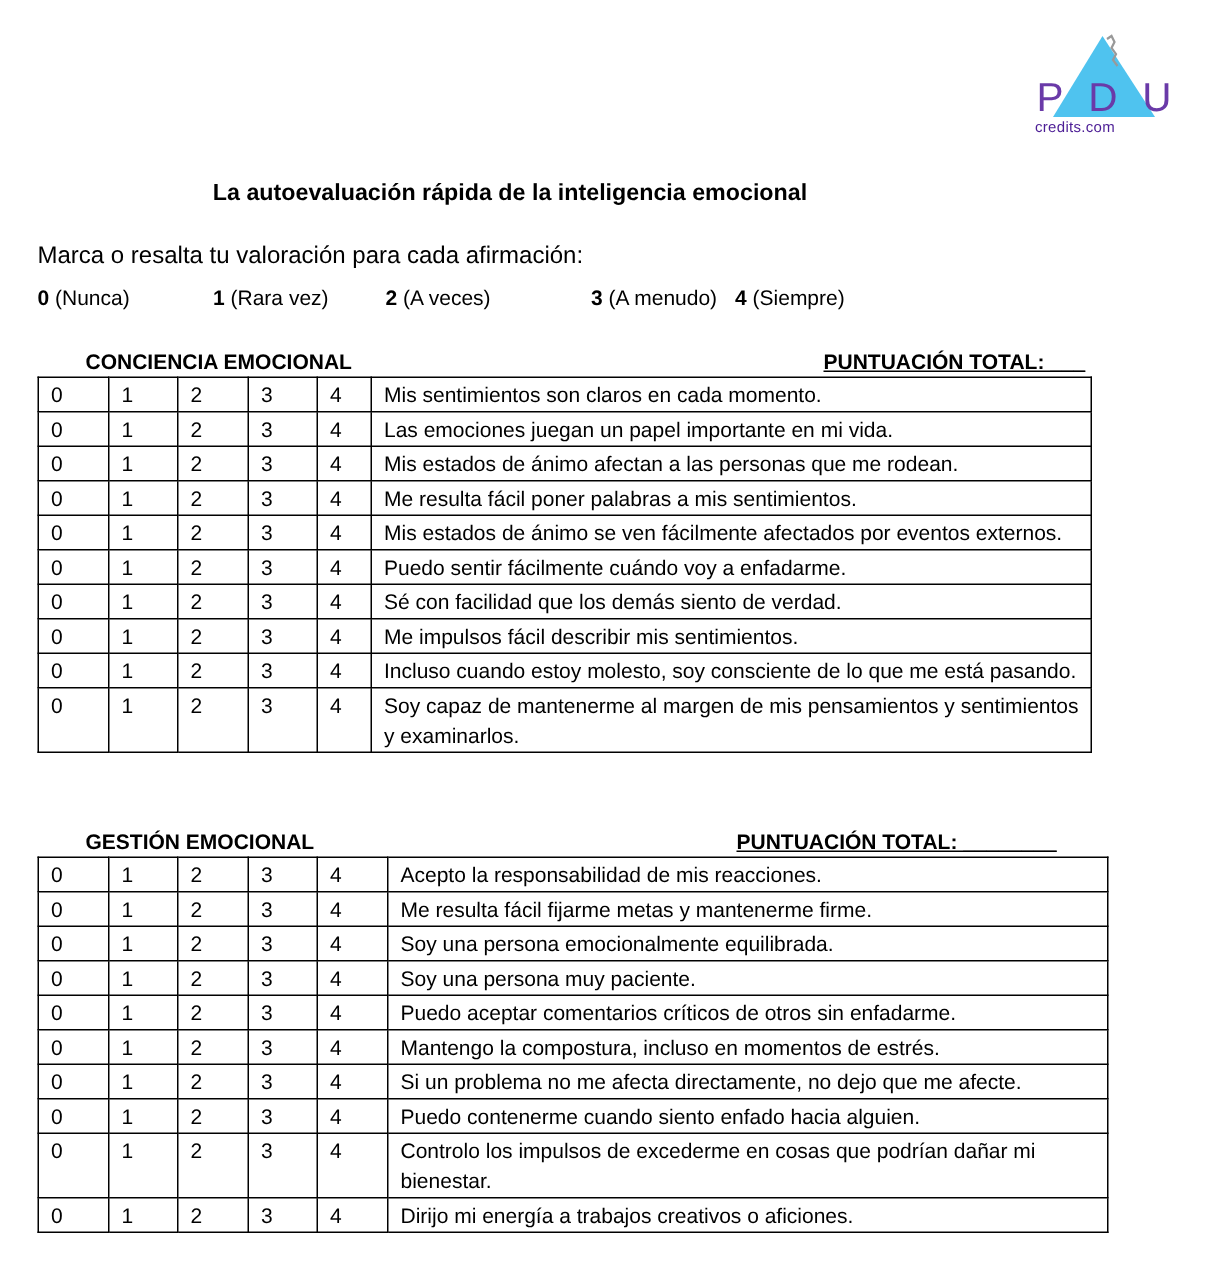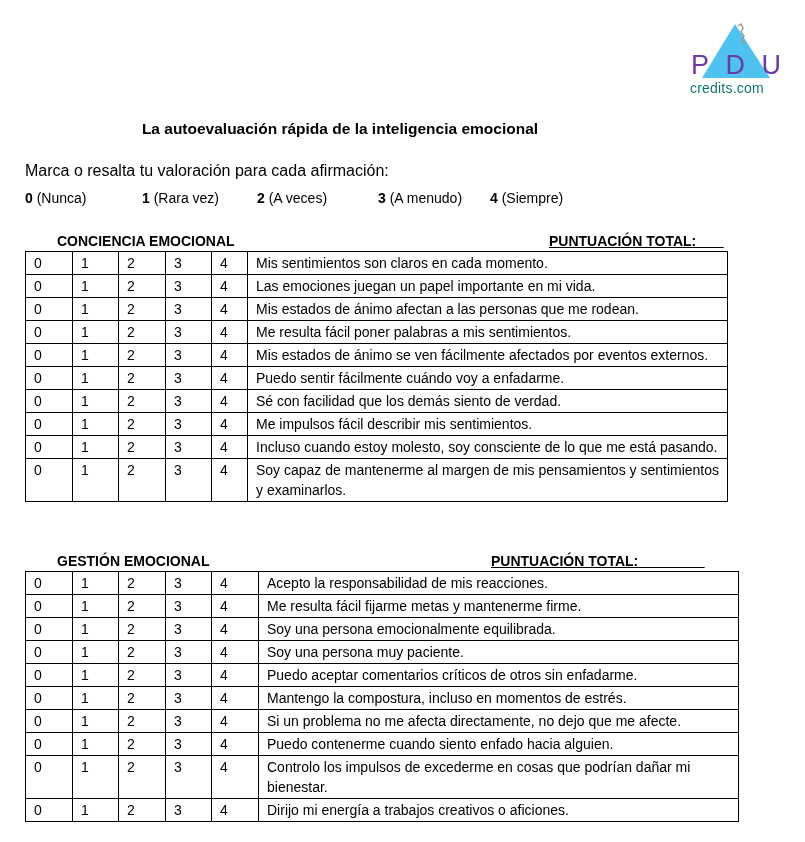--- a/index.html
+++ b/index.html
@@ -9,21 +9,21 @@
     color: #000;
   }
   .logo { position: absolute; left: 688px; top: 22px; width: 95px; height: 75px; }
   .logo svg { position: absolute; left: 0; top: 0; }
   .logo .letters {
     position: absolute; left: 3px; top: 30px; width: 90px;
     display: flex; justify-content: space-between;
     font-size: 27px; color: #6a3aa8; line-height: 1;
   }
   .logo .site {
-    position: absolute; left: 2px; top: 58px; font-size: 14px; color: #0f766e;
+    position: absolute; left: 2px; top: 58px; font-size: 10px; color: #4c1d95;
     letter-spacing: 0.2px;
   }
   .title {
     position: absolute; left: 0; width: 670px; top: 120px; text-align: center;
     font-weight: bold; font-size: 15.5px; padding-left: 10px; box-sizing: border-box;
   }
   .instr { position: absolute; left: 25px; top: 162px; font-size: 16px; }
   .legend { position: absolute; left: 25px; top: 190px; font-size: 14px; }
   .legend span.item { position: absolute; white-space: nowrap; }
   .legend b { font-weight: bold; }
@@ -58,21 +58,21 @@
 </div>
 
 <div class="title">La autoevaluación rápida de la inteligencia emocional</div>
 
 <div class="instr">Marca o resalta tu valoración para cada afirmación:</div>
 
 <div class="legend">
   <span class="item" style="left:0px"><b>0</b> <span>(Nunca)</span></span>
   <span class="item" style="left:117px"><b>1</b> <span>(Rara vez)</span></span>
   <span class="item" style="left:232px"><b>2</b> <span>(A veces)</span></span>
-  <span class="item" style="left:353px"><b>3</b> <span>(A menudo)</span></span>
+  <span class="item" style="left:369px"><b>3</b> <span>(A menudo)</span></span>
   <span class="item" style="left:465px"><b>4</b> <span>(Siempre)</span></span>
 </div>
 
 <div class="section-head" style="left:25px; top:233px;">CONCIENCIA EMOCIONAL</div>
 <div class="total" style="left:549px; top:233px;">PUNTUACIÓN TOTAL: ___</div>
 
 <table class="q" id="t1" style="left:25px; top:251px; width:703px;">
   <colgroup>
       <col style="width:47px">
       <col style="width:46px">

